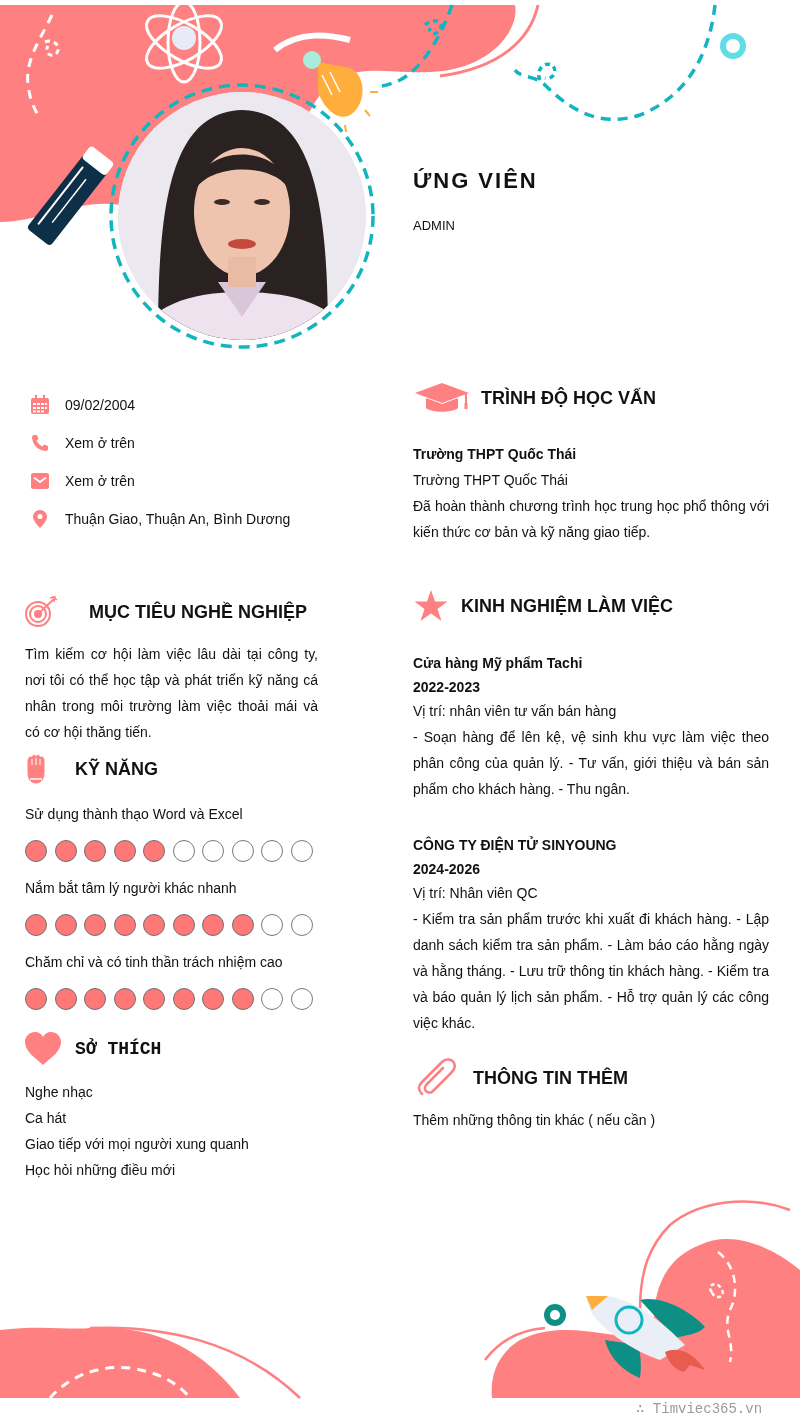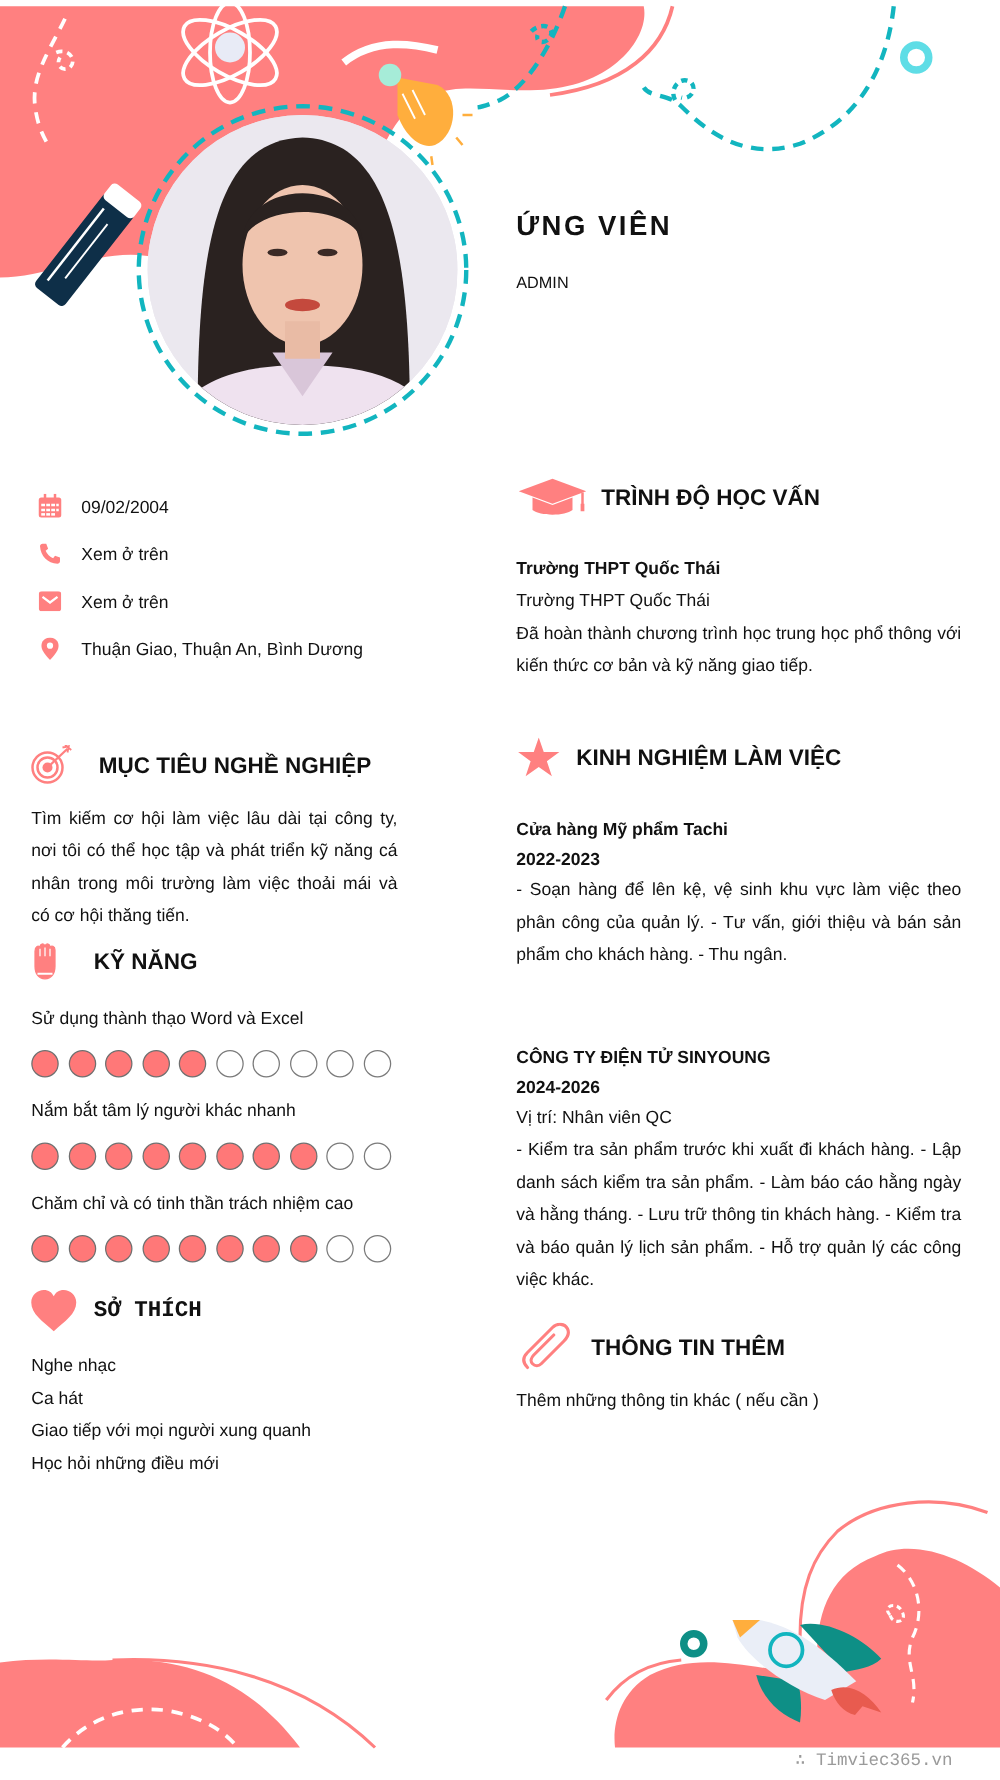--- a/index.html
+++ b/index.html
@@ -177,21 +177,21 @@
 <div class="sec-head" style="left:24px; top:596px;">
   <span style="width:34px;height:32px;display:inline-block;">
     <svg width="34" height="32" viewBox="0 0 34 32">
         <circle cx="14" cy="18" r="12" fill="none" stroke="#ff8080" stroke-width="2"></circle>
         <circle cx="14" cy="18" r="8" fill="none" stroke="#ff8080" stroke-width="2"></circle>
         <circle cx="14" cy="18" r="4" fill="#ff8080"></circle>
         <line x1="14" y1="18" x2="30" y2="3" stroke="#ff8080" stroke-width="1.8"></line>
         <path d="M26,2 L31,1 L30,6 M28,0 L33,4" stroke="#ff8080" stroke-width="1.5" fill="none"></path>
       </svg>
   </span>
-  <span class="sec-title" style="margin-left:21px;">MỤC TIÊU NGHỀ NGHIỆP</span>
+  <span class="sec-title" style="margin-left:31px;">MỤC TIÊU NGHỀ NGHIỆP</span>
 </div>
 <div class="abs body-text" style="left:25px; top:641px; width:293px;">Tìm kiếm cơ hội làm việc lâu dài tại công ty, nơi tôi có thể học tập và phát triển kỹ năng cá nhân trong môi trường làm việc thoải mái và có cơ hội thăng tiến.</div>
 
 <div class="sec-head" style="left:24px; top:753px;">
   <span style="width:24px;height:32px;display:inline-block;">
     <svg width="24" height="32" viewBox="0 0 24 32">
         <path d="M4,8 C4,4 7,3 8,5 C8,2 11,1 12,4 C13,1 16,2 16,5 C17,3 20,4 20,7 L20,20 C20,26 17,30 12,30 C7,30 4,26 4,20 Z" fill="#ff8080" stroke="#ff8080" stroke-width="1"></path>
         <path d="M6,26 L18,26" stroke="#fff" stroke-width="1.5"></path>
         <path d="M8,6 L8,12 M12,5 L12,12 M16,6 L16,12" stroke="#fff" stroke-width="1"></path>
       </svg>
@@ -282,20 +282,21 @@
   <span style="width:34px;height:32px;display:inline-block;">
     <svg width="34" height="32" viewBox="0 0 34 32">
         <path d="M17,0 L21,11.5 L33.5,11.5 L23.5,19 L27.5,31 L17,23.5 L6.5,31 L10.5,19 L0.5,11.5 L13,11.5 Z" fill="#ff8080"></path>
       </svg>
   </span>
   <span class="sec-title" style="margin-left:13px;">KINH NGHIỆM LÀM VIỆC</span>
 </div>
 <div class="right-col body-text" style="top:650px;">
   <div class="bold">Cửa hàng Mỹ phẩm Tachi</div>
   <div class="bold" style="line-height:22px;">2022-2023</div>
+  <div>Vị trí: nhân  viên tư vấn bán hàng</div>
   <div>- Soạn hàng để lên kệ, vệ sinh khu vực làm việc theo phân công của quản lý. - Tư vấn, giới thiệu và bán sản phẩm cho khách hàng. - Thu ngân.</div>
 </div>
 <div class="right-col body-text" style="top:832px;">
   <div class="bold">CÔNG TY ĐIỆN TỬ SINYOUNG</div>
   <div class="bold" style="line-height:22px;">2024-2026</div>
   <div>Vị trí: Nhân viên QC</div>
   <div>- Kiểm tra sản phẩm trước khi xuất đi khách hàng. - Lập danh sách kiểm tra sản phẩm. - Làm báo cáo hằng ngày và hằng tháng. - Lưu trữ thông tin khách hàng. - Kiểm tra và báo quản lý lịch sản phẩm. - Hỗ trợ quản lý các công việc khác.</div>
 </div>
 
 <div class="sec-head" style="left:416px; top:1058px;">

